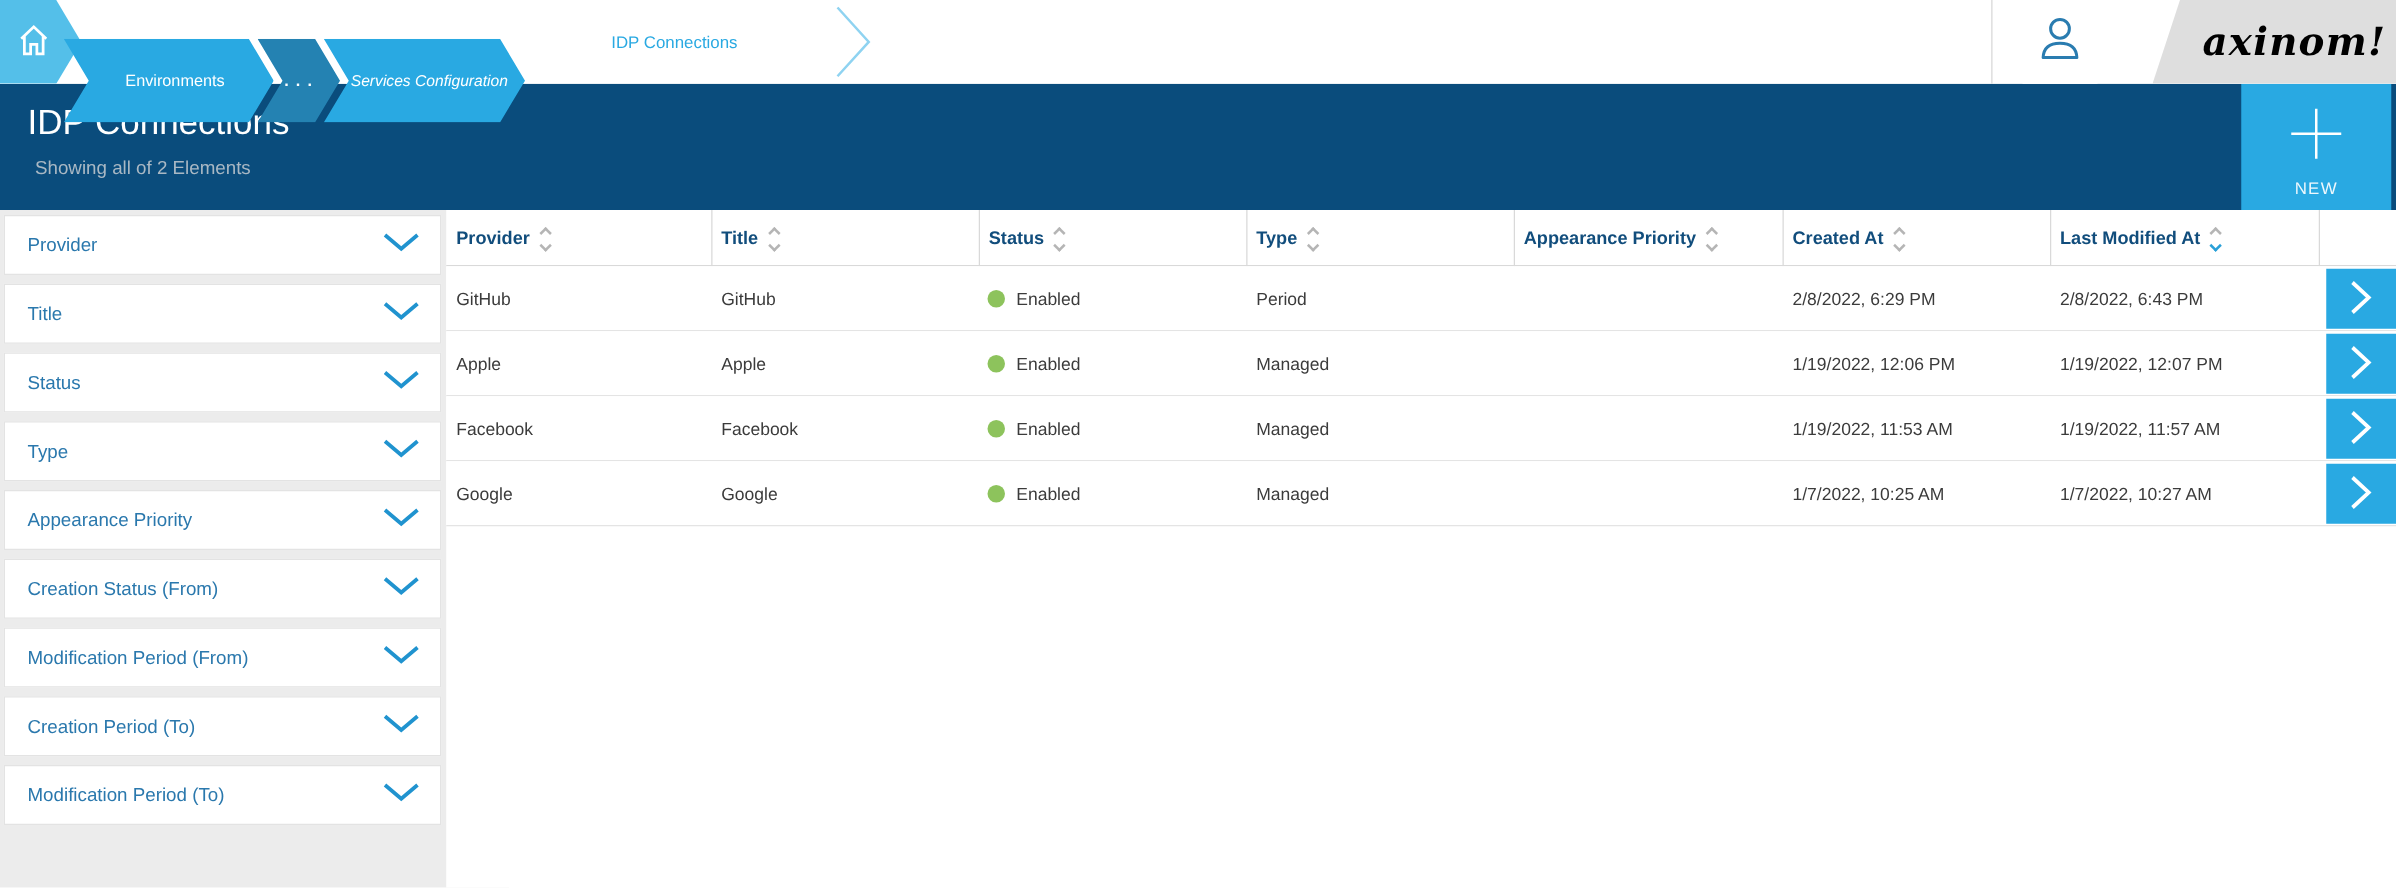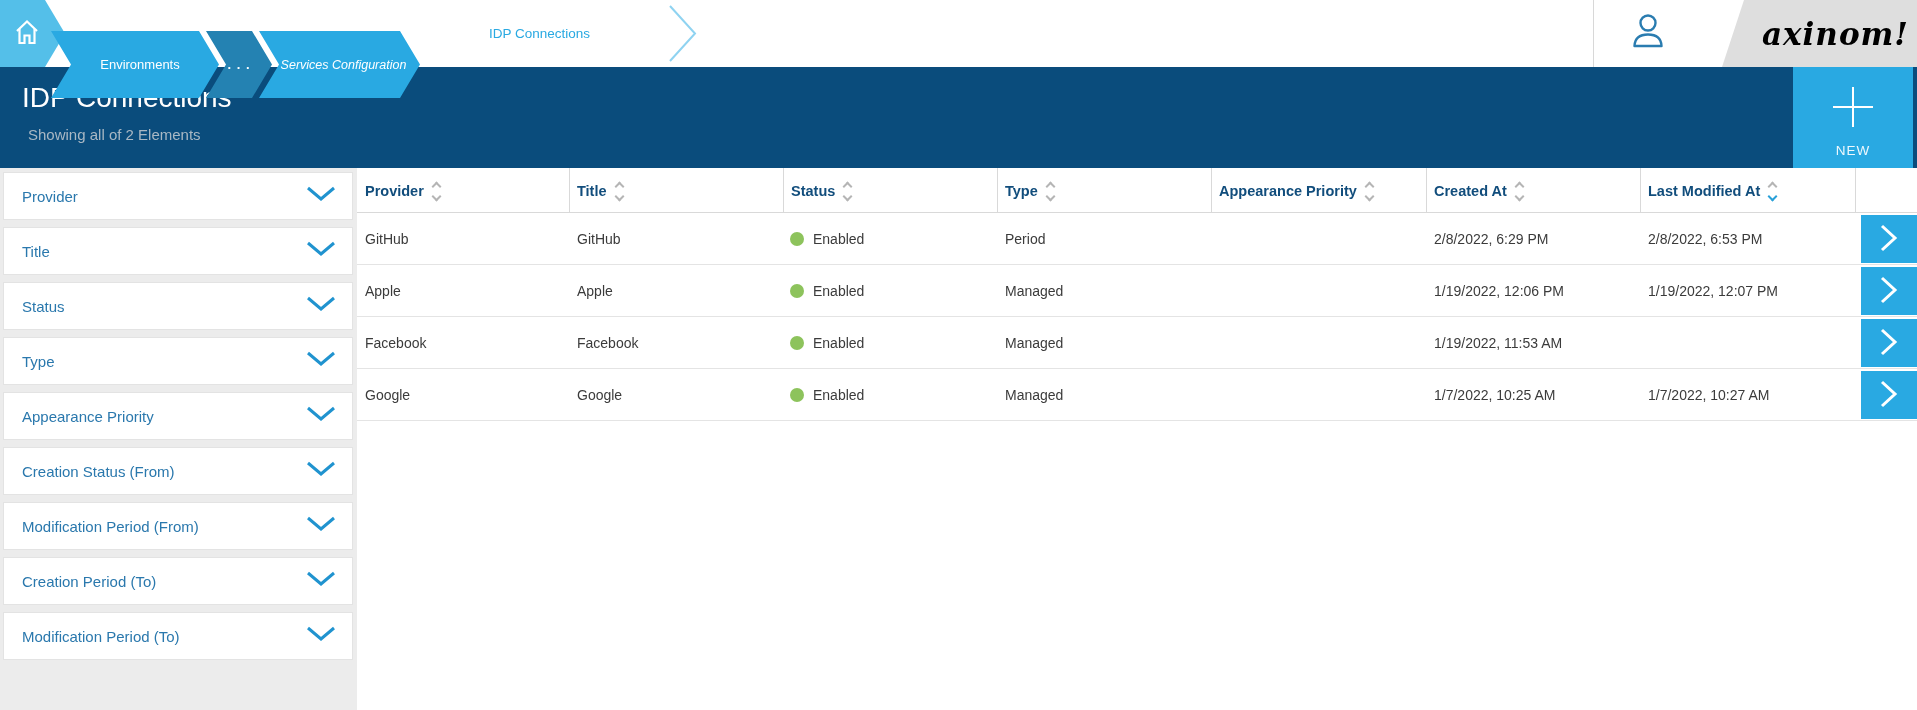--- a/index.html
+++ b/index.html
@@ -249,21 +249,21 @@
     <div class="row">
       <div class="cell c0">GitHub</div>
       <div class="cell c1">GitHub</div>
       <div class="cell c2">
         <span class="status-dot"></span>
         <span>Enabled</span>
       </div>
       <div class="cell c3">Period</div>
       <div class="cell c4"></div>
       <div class="cell c5">2/8/2022, 6:29 PM</div>
-      <div class="cell c6">2/8/2022, 6:53 PM</div>
+      <div class="cell c6">2/8/2022, 6:43 PM</div>
       <button class="row-action">
         <span><svg width="22" height="30" viewBox="0 0 22 30">
               <polyline points="4,3 17,15 4,27" fill="none" stroke="#ffffff" stroke-width="3"></polyline>
             </svg></span>
       </button>
     </div>
 
     <div class="row">
       <div class="cell c0">Apple</div>
       <div class="cell c1">Apple</div>
@@ -285,20 +285,21 @@
     <div class="row">
       <div class="cell c0">Facebook</div>
       <div class="cell c1">Facebook</div>
       <div class="cell c2">
         <span class="status-dot"></span>
         <span>Enabled</span>
       </div>
       <div class="cell c3">Managed</div>
       <div class="cell c4"></div>
       <div class="cell c5">1/19/2022, 11:53 AM</div>
+      <div class="cell c6">1/19/2022, 11:57 AM</div>
       <button class="row-action">
         <span><svg width="22" height="30" viewBox="0 0 22 30">
               <polyline points="4,3 17,15 4,27" fill="none" stroke="#ffffff" stroke-width="3"></polyline>
             </svg></span>
       </button>
     </div>
 
     <div class="row">
       <div class="cell c0">Google</div>
       <div class="cell c1">Google</div>

